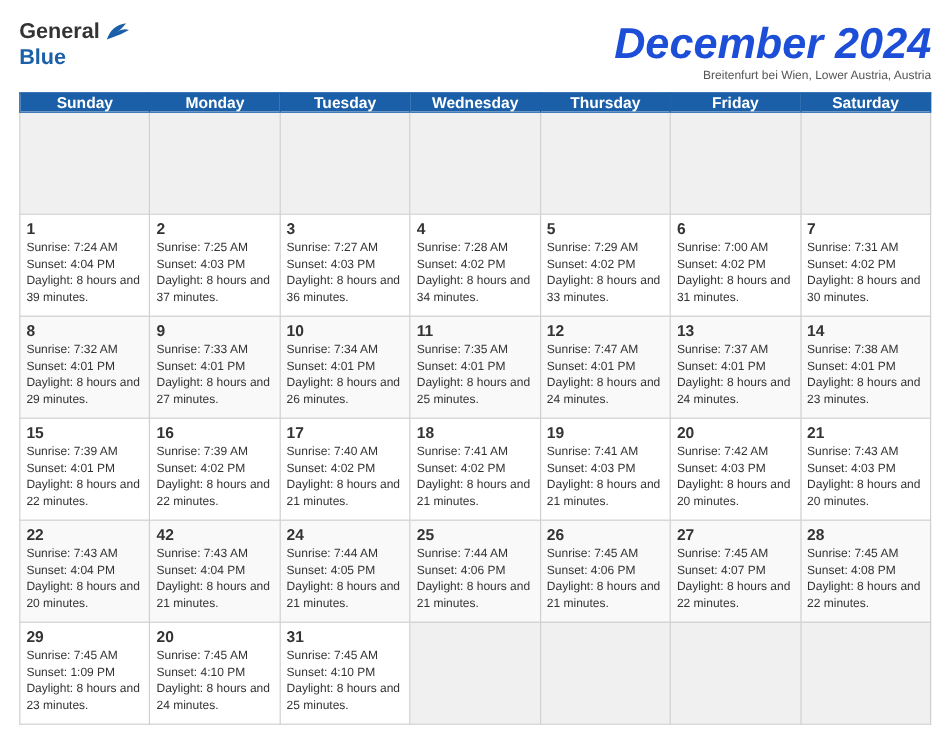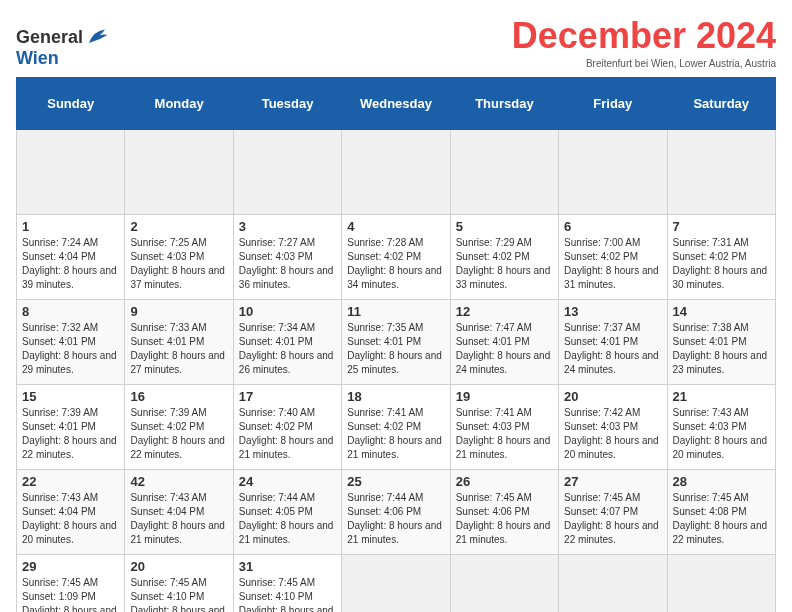--- a/index.html
+++ b/index.html
@@ -6,21 +6,21 @@
     body {
       font-family: Arial, sans-serif;
       background: #fff;
       width: 792px;
       min-height: 612px;
       padding: 16px;
     }
     .header {
       display: flex;
       justify-content: space-between;
-      align-items: flex-end;
+      align-items: flex-start;
       margin-bottom: 8px;
       gap: 28px;
     }
     .logo {
       display: flex;
       flex-direction: column;
       align-items: flex-start;
     }
     .logo-text {
       display: flex;
@@ -40,40 +40,41 @@
       width: 24px;
       height: 20px;
       margin-left: 2px;
     }
     .title-block {
       text-align: right;
     }
     .month-title {
       font-size: 36px;
       font-weight: bold;
-      color: #ef4444;
+      color: #1d4ed8;
       line-height: 1.1;
+      font-style: italic;
     }
     .subtitle {
       font-size: 10px;
       color: #555;
       margin-top: 2px;
     }
     .calendar {
       width: 100%;
       border-collapse: collapse;
       table-layout: fixed;
     }
     .calendar th {
       background-color: #1a5fa8;
       color: #fff;
       font-size: 13px;
       font-weight: bold;
       text-align: center;
-      padding: 18px 4px;
+      padding: 0 4px;
       border: 1px solid #1a5fa8;
     }
     .calendar td {
       border: 1px solid #d0d0d0;
       vertical-align: top;
       padding: 4px 5px;
       font-size: 10px;
       color: #333;
       height: 85px;
       background: #fff;
@@ -104,21 +105,21 @@
 <body>
 
 <div class="header">
   <div class="logo">
     <div class="logo-text">
       <span class="logo-general">General</span>
       <svg class="logo-bird" viewBox="0 0 30 25" xmlns="http://www.w3.org/2000/svg">
         <path d="M5,20 Q10,5 25,3 Q20,10 15,12 Q22,8 28,10 Q20,15 10,18 Z" fill="#1a5fa8"></path>
       </svg>
     </div>
-    <span class="logo-blue">Wien</span>
+    <span class="logo-blue">Blue</span>
   </div>
   <div class="title-block">
     <div class="month-title">December 2024</div>
     <div class="subtitle">Breitenfurt bei Wien, Lower Austria, Austria</div>
   </div>
 </div>
 
 <table class="calendar">
   <thead>
     <tr>

